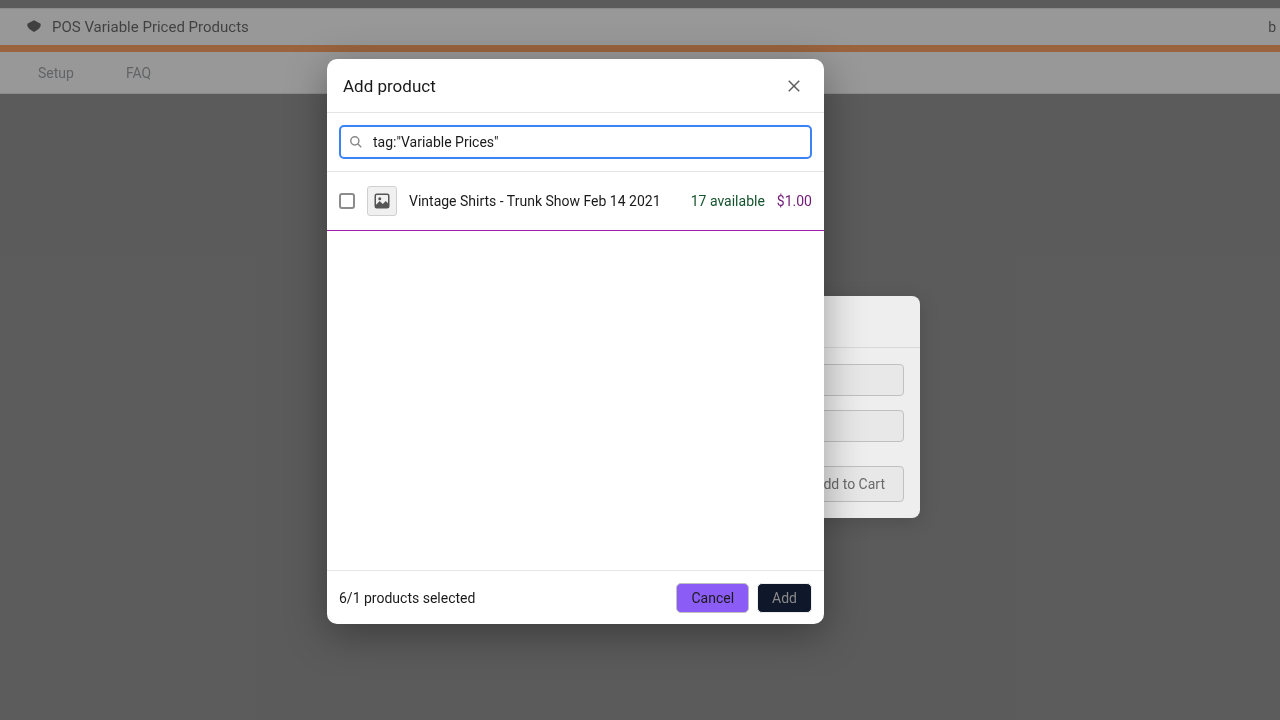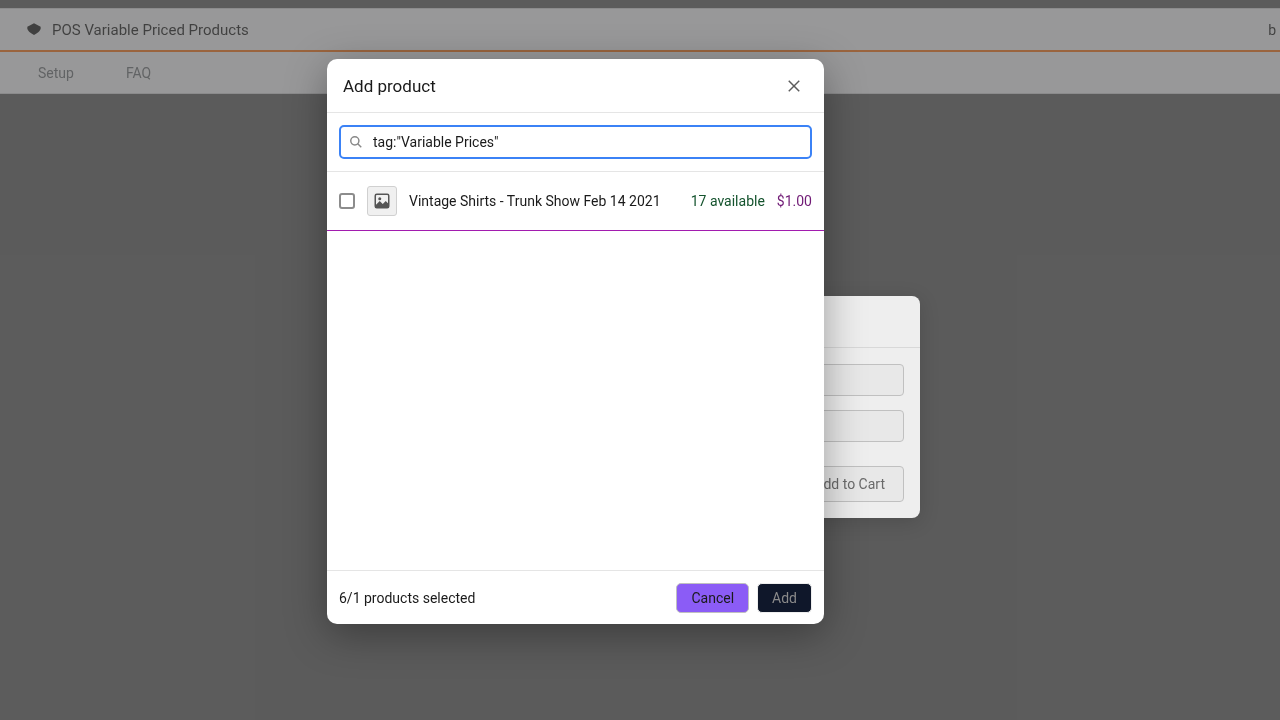--- a/index.html
+++ b/index.html
@@ -21,21 +21,21 @@
       background: #5e5e5e;
     }
     .top-bar {
       position: absolute;
       top: 8px;
       left: 0;
       right: 0;
       height: 44px;
       background: #f6f6f7;
       border-top: 1px solid #d4d4d6;
-      border-bottom: 2px solid #f97316;
+      border-bottom: 7px solid #f97316;
       display: flex;
       align-items: center;
       padding: 8px 24px;
     }
     .overlay {
       position: absolute;
       inset: 0;
       background: rgba(90, 90, 90, 0.6);
     }
     .app-icon {

